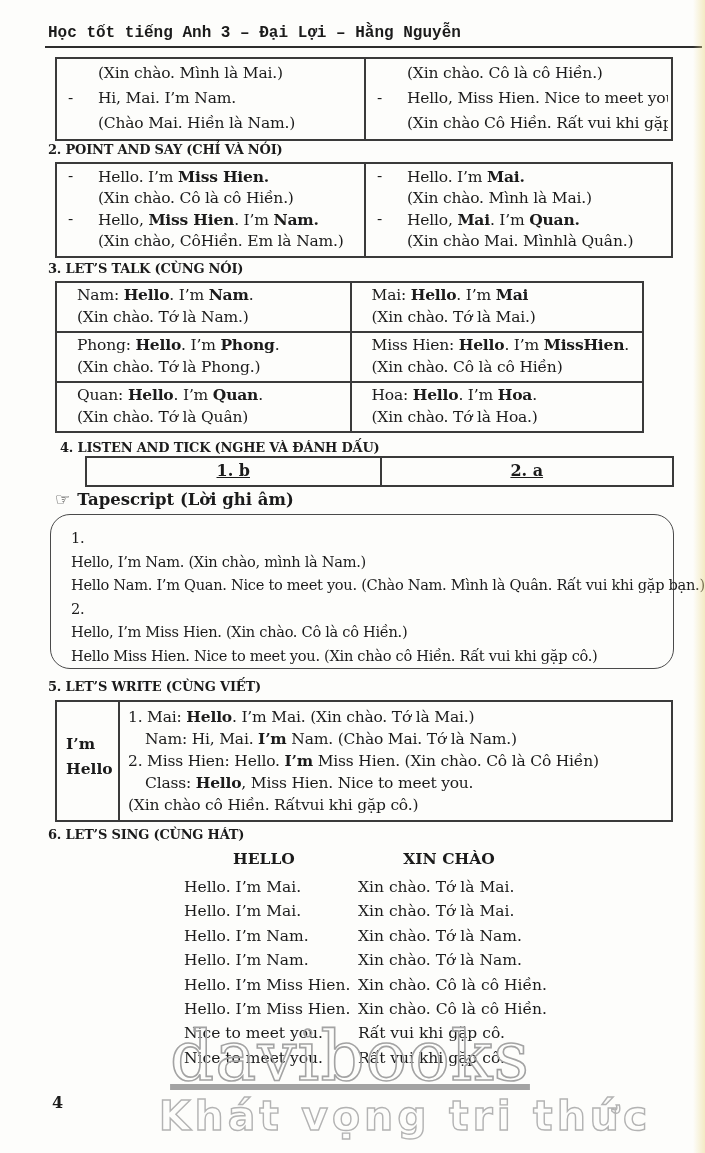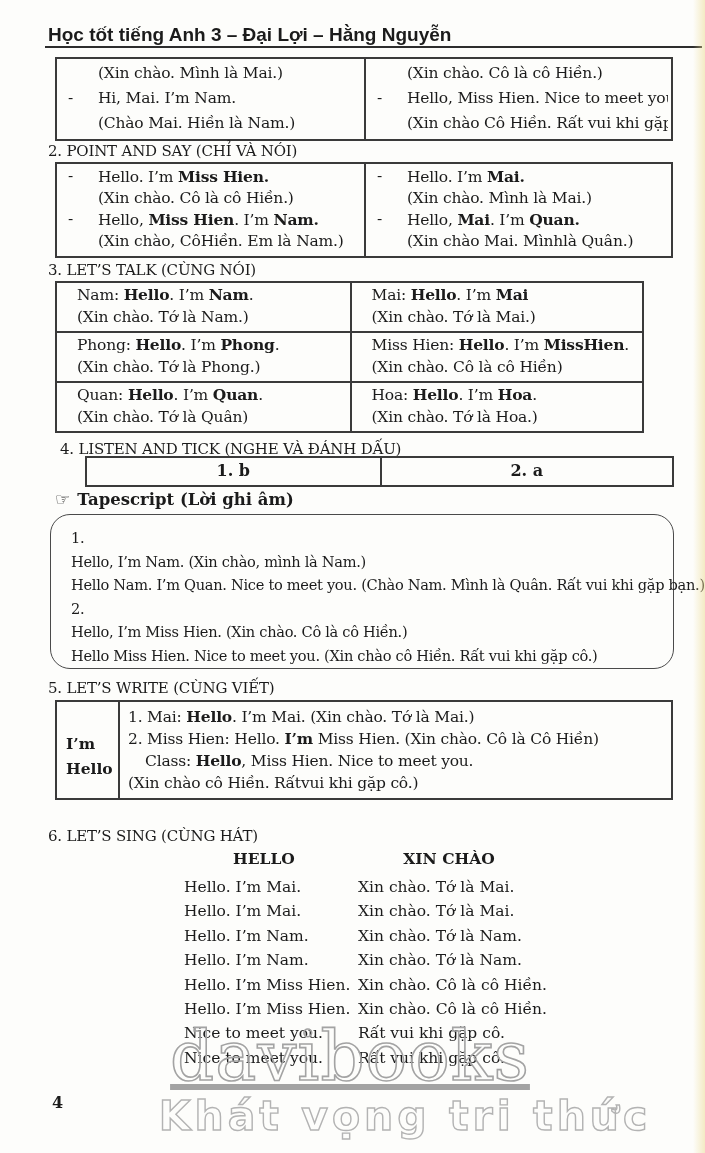--- a/index.html
+++ b/index.html
@@ -4,52 +4,52 @@
 <style>
   * { margin:0; padding:0; box-sizing:border-box; }
   html,body { width:705px; height:1153px; }
   body {
     position:relative; overflow:hidden;
     background:#fdfdfb; color:#1b1b1b;
     font-family:"DejaVu Serif","Liberation Serif",serif;
   }
   .title {
     position:absolute; left:48px; top:24px;
-    font-family:Liberation Sans, sans-serif;
-    font-weight:bold; font-size:19px; white-space:nowrap;
+    font-family:Liberation Mono, monospace;
+    font-weight:bold; font-size:16px; white-space:nowrap;
   }
   .rule { position:absolute; left:45px; top:46px; width:657px; height:2px; background:#2d2d2d; }
 
   .tbl { position:absolute; border:2px solid #3a3a3a; display:flex; background:transparent; }
   .cell { width:50%; overflow:hidden; }
   .cell + .cell { border-left:2px solid #3a3a3a; }
 
   .ln { display:flex; font-size:15.5px; letter-spacing:-0.2px; white-space:nowrap; }
   .dash { flex:0 0 22px; padding-left:3px; }
   .txt { flex:1; overflow:hidden;margin-left:11px; }
   .just { text-align:justify; text-align-last:justify; padding-right:3px; }
 
   .t1 { left:55px; top:57px; width:618px; }
   .t1 .cell { padding:2px 3px 3px 8px; }
   .t1 .ln { line-height:25px; }
 
-  .h { position:absolute; left:48px; font-size:15px; font-weight:normal; letter-spacing:-0.2px; white-space:nowrap; }
+  .h { position:absolute; left:48px; font-size:13px; font-weight:bold; letter-spacing:-0.2px; white-space:nowrap; }
   .h2 { top:142px; } .h3 { top:261px; } .h4 { top:440px;margin-left:12px; } .h5 { top:679px; } .h6 { top:827px; }
 
   .t2 { left:55px; top:162px; width:618px; }
   .t2 .cell { padding:2px 3px 4px 8px; }
   .t2 .ln { line-height:21px; }
 
   .t3 { left:55px; top:281px; width:589px; flex-direction:column; }
   .t3 .row { display:flex; }
   .t3 .row + .row { border-top:2px solid #3a3a3a; }
   .t3 .cell { padding:1px 3px 3px 20px; }
   .t3 .ln { line-height:22px; display:block; }
 
-  .t4 { left:85px; top:456px; width:589px; }
+  .t4 { left:85px; top:456px; width:589px;text-decoration:underline; }
   .t4 .cell { text-align:center; font-weight:bold; font-size:16px; line-height:24px; padding:1px 0 2px; }
 
   .tapelabel { position:absolute; left:55px; top:489px; font-size:16.5px; font-weight:bold; white-space:nowrap; }
   .hand { font-family:"DejaVu Sans",sans-serif; font-weight:normal; font-size:17px; margin-right:7px; }
 
   .tapebox {
     position:absolute; left:50px; top:514px; width:624px; height:155px;
     border:1.5px solid #4a4a4a; border-radius:20px; padding:11px 4px 0 20px;
     background:transparent;
   }
@@ -215,20 +215,21 @@
 </div>
 
 <div class="h h5">5. LET’S WRITE (CÙNG VIẾT)</div>
 <div class="tbl t5">
   <div class="keycol">
     <div>I’m</div>
     <div>Hello</div>
   </div>
   <div class="body">
     <div class="wln"><span>1. Mai: </span><b>Hello</b><span>. I’m Mai. (Xin chào. Tớ là Mai.)</span></div>
+    <div class="wln ind"><span>Nam: Hi, Mai. </span><b>I’m</b><span> Nam. (Chào Mai. Tớ là Nam.)</span></div>
     <div class="wln"><span>2. Miss Hien: Hello. </span><b>I’m</b><span> Miss Hien. (Xin chào. Cô là Cô Hiền)</span></div>
     <div class="wln ind"><span>Class: </span><b>Hello</b><span>, Miss Hien. Nice to meet you.</span></div>
     <div class="wln"><span>(Xin chào cô Hiền. Rấtvui khi gặp cô.)</span></div>
   </div>
 </div>
 
 <div class="h h6">6. LET’S SING (CÙNG HÁT)</div>
 <div class="song">
   <div class="srow shead">
     <span class="sen">HELLO</span>

